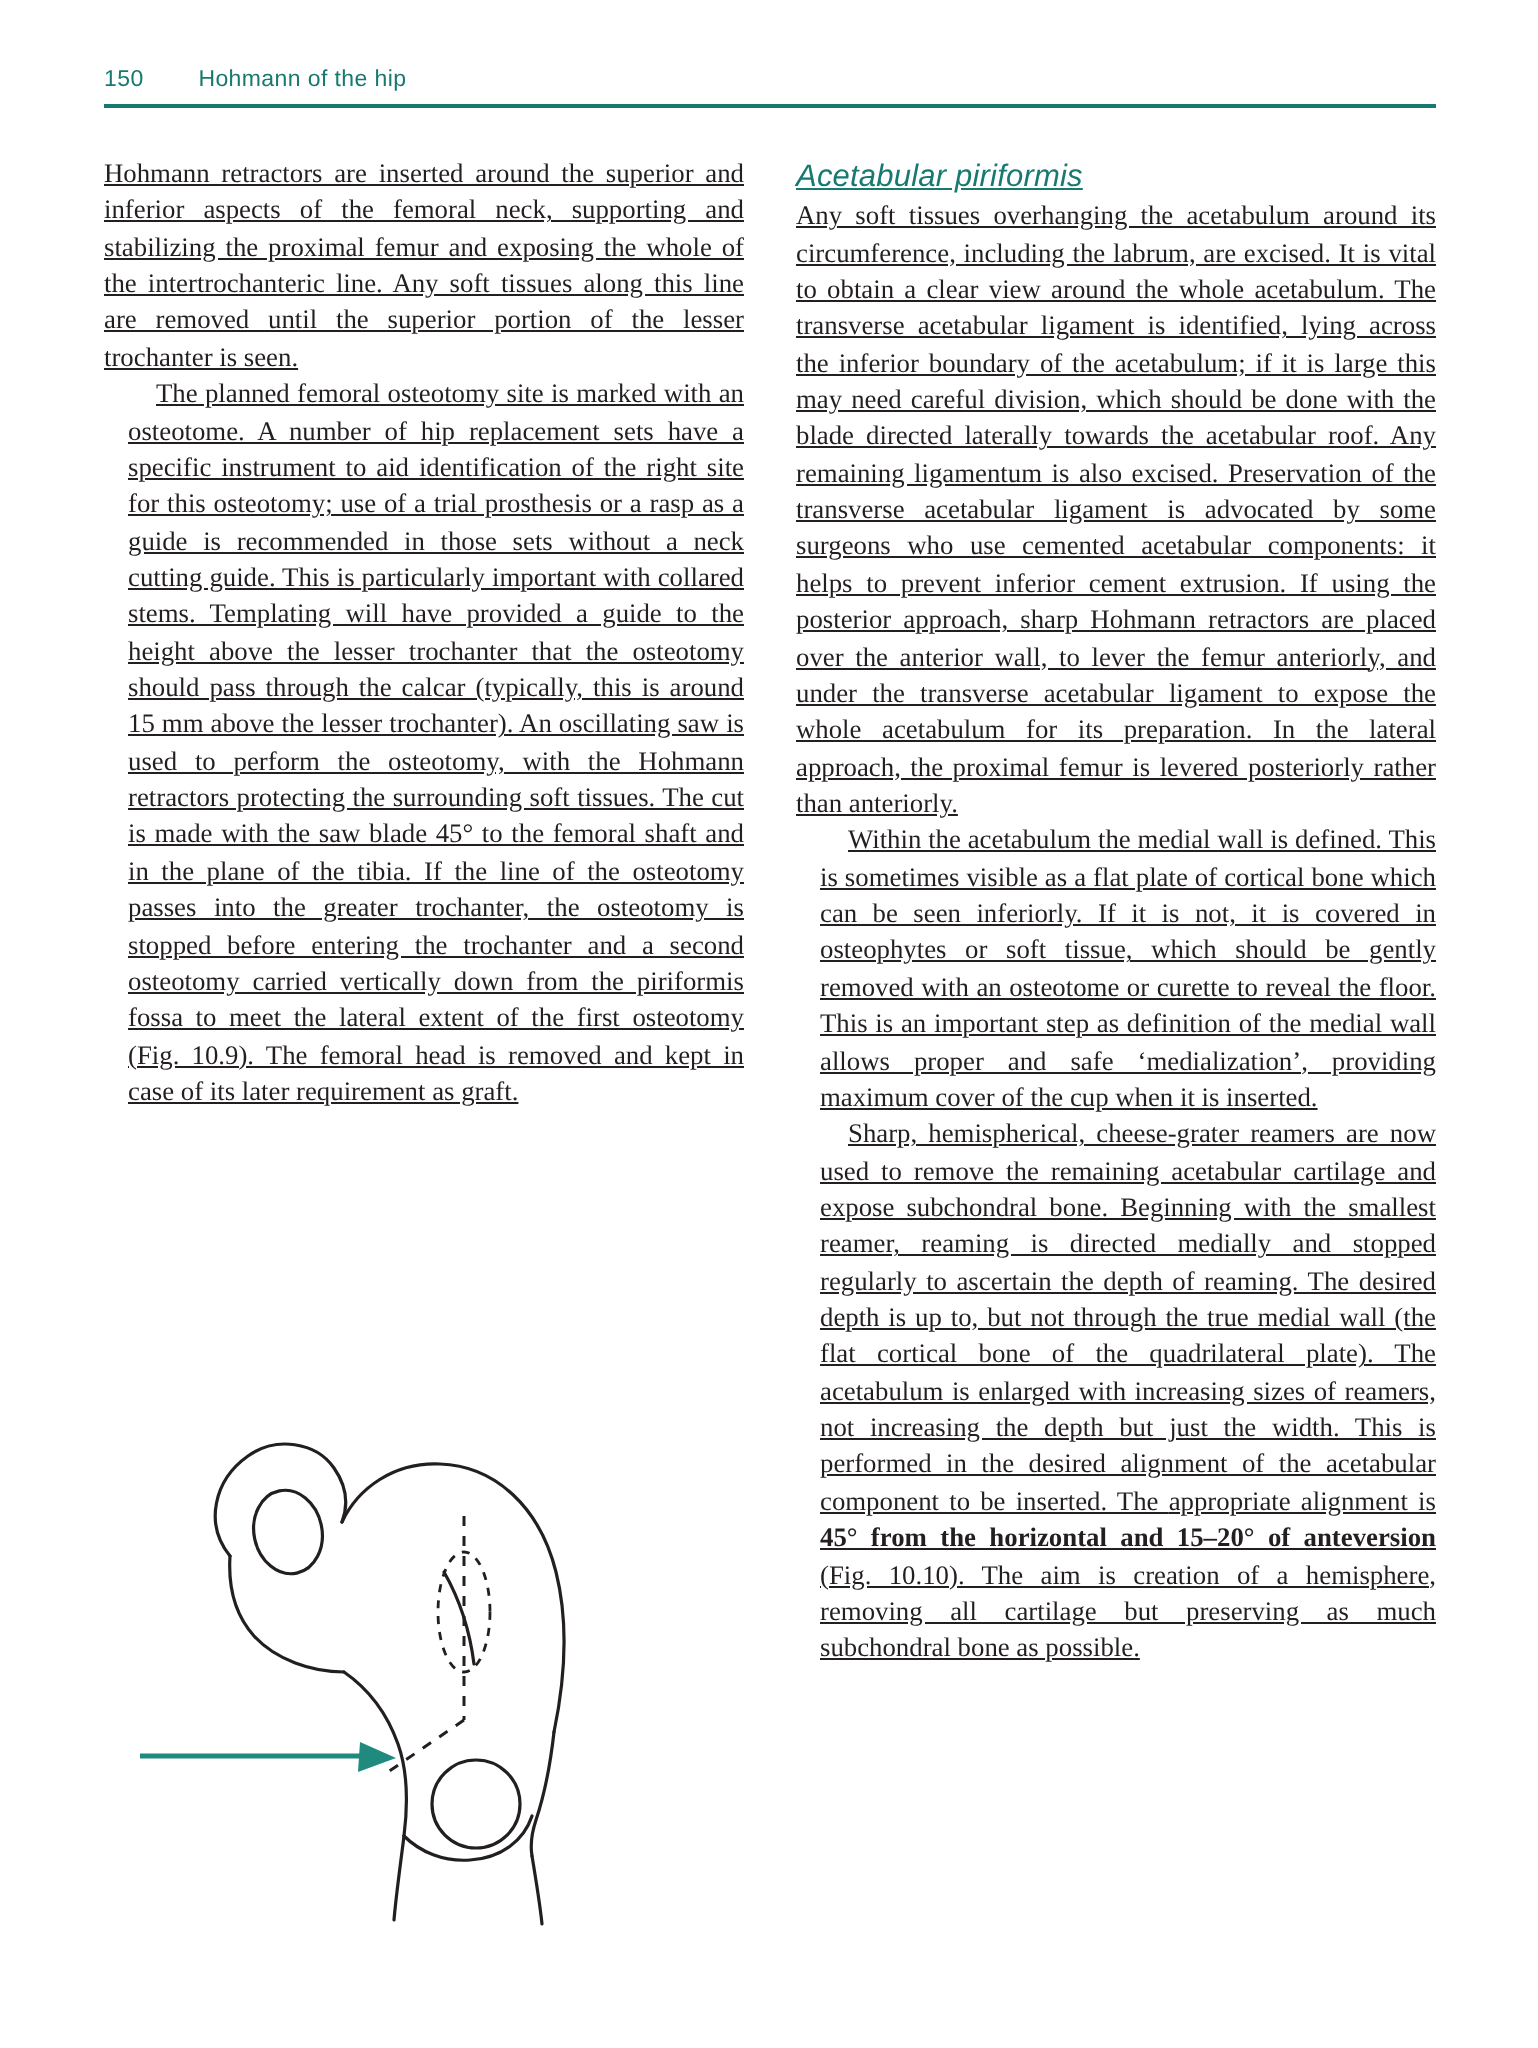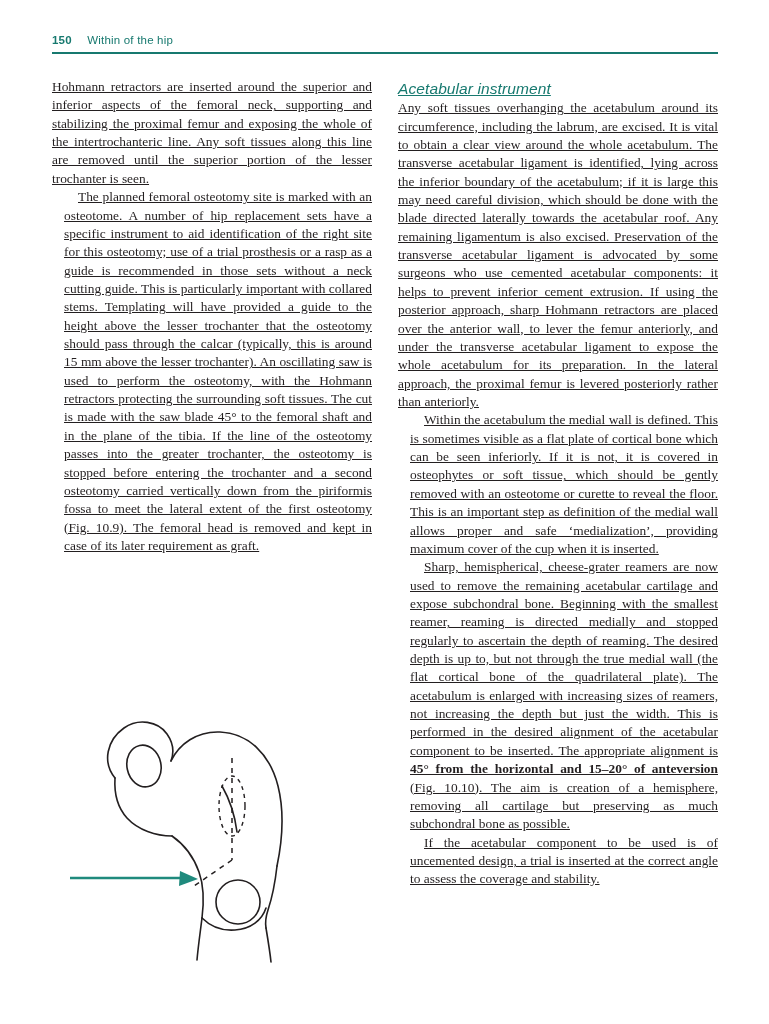--- a/index.html
+++ b/index.html
@@ -26,22 +26,22 @@
     position: absolute;
     left: 52px;
     top: 34px;
     width: 666px;
     font-size: 11.5px;
     letter-spacing: 0.2px;
     color: #17796f;
     font-family: "Liberation Sans", sans-serif;
   }
   .runhead .pageno {
-    font-weight: bold;
-    margin-right: 12px;
+    font-weight: normal;
+    margin-right: 24px;
   }
   .runhead .title {
     font-weight: normal;
   }
   .rule {
     position: absolute;
     left: 52px;
     top: 52px;
     width: 666px;
     height: 1.6px;
@@ -105,35 +105,34 @@
     font-style: italic;
   }
 </style>
 </head>
 <body>
 
 <div class="page">
 
   <div class="runhead">
     <span class="pageno">150</span>
-    <span class="title">Within of the hip</span>
+    <span class="title">Hohmann of the hip</span>
   </div>
   <div class="rule"></div>
 
   <div class="col col-left">
     <p>Hohmann retractors are inserted around the superior and inferior aspects of the femoral neck, supporting and stabilizing the proximal femur and exposing the whole of the intertrochanteric line. Any soft tissues along this line are removed until the superior portion of the lesser trochanter is seen.</p>
     <p class="indent">The planned femoral osteotomy site is marked with an osteotome. A number of hip replacement sets have a specific instrument to aid identification of the right site for this osteotomy; use of a trial prosthesis or a rasp as a guide is recommended in those sets without a neck cutting guide. This is particularly important with collared stems. Templating will have provided a guide to the height above the lesser trochanter that the osteotomy should pass through the calcar (typically, this is around 15 mm above the lesser trochanter). An oscillating saw is used to perform the osteotomy, with the Hohmann retractors protecting the surrounding soft tissues. The cut is made with the saw blade 45° to the femoral shaft and in the plane of the tibia. If the line of the osteotomy passes into the greater trochanter, the osteotomy is stopped before entering the trochanter and a second osteotomy carried vertically down from the piriformis fossa to meet the lateral extent of the first osteotomy (Fig. 10.9). The femoral head is removed and kept in case of its later requirement as graft.</p>
   </div>
 
   <div class="col col-right">
-    <p class="section-head">Acetabular instrument</p>
+    <p class="section-head">Acetabular piriformis</p>
     <p>Any soft tissues overhanging the acetabulum around its circumference, including the labrum, are excised. It is vital to obtain a clear view around the whole acetabulum. The transverse acetabular ligament is identified, lying across the inferior boundary of the acetabulum; if it is large this may need careful division, which should be done with the blade directed laterally towards the acetabular roof. Any remaining ligamentum is also excised. Preservation of the transverse acetabular ligament is advocated by some surgeons who use cemented acetabular components: it helps to prevent inferior cement extrusion. If using the posterior approach, sharp Hohmann retractors are placed over the anterior wall, to lever the femur anteriorly, and under the transverse acetabular ligament to expose the whole acetabulum for its preparation. In the lateral approach, the proximal femur is levered posteriorly rather than anteriorly.</p>
     <p class="indent">Within the acetabulum the medial wall is defined. This is sometimes visible as a flat plate of cortical bone which can be seen inferiorly. If it is not, it is covered in osteophytes or soft tissue, which should be gently removed with an osteotome or curette to reveal the floor. This is an important step as definition of the medial wall allows proper and safe ‘medialization’, providing maximum cover of the cup when it is inserted.</p>
     <p class="indent"><span>Sharp, hemispherical, cheese-grater reamers are now used to remove the remaining acetabular cartilage and expose subchondral bone. Beginning with the smallest reamer, reaming is directed medially and stopped regularly to ascertain the depth of reaming. The desired depth is up to, but not through the true medial wall (the flat cortical bone of the quadrilateral plate). The acetabulum is enlarged with increasing sizes of reamers, not increasing the depth but just the width. This is performed in the desired alignment of the acetabular component to be inserted. The </span><span>appropriate alignment is </span><b class="bold">45° from the horizontal and 15–20° of anteversion</b><span> (Fig. 10.10). The aim is creation of a hemisphere, removing all cartilage but preserving as much subchondral bone as possible.</span></p>
-    <p class="indent">If the acetabular component to be used is of uncemented design, a trial is inserted at the correct angle to assess the coverage and stability.</p>
   </div>
 
   <div class="figure">
     <svg width="320" height="290" viewBox="0 0 320 290">
       <g fill="none" stroke="#231f20" stroke-width="1.6" stroke-linecap="round" stroke-linejoin="round">
 
         <path d="M63 88 C50 72 55 50 72 38 C86 28 106 31 115 44 C122 54 122 63 119 71"></path>
 
         <path d="M119 71 C127 54 145 41 168 42 C196 43 218 64 226 96 C233 124 230 152 225 176"></path>
 

